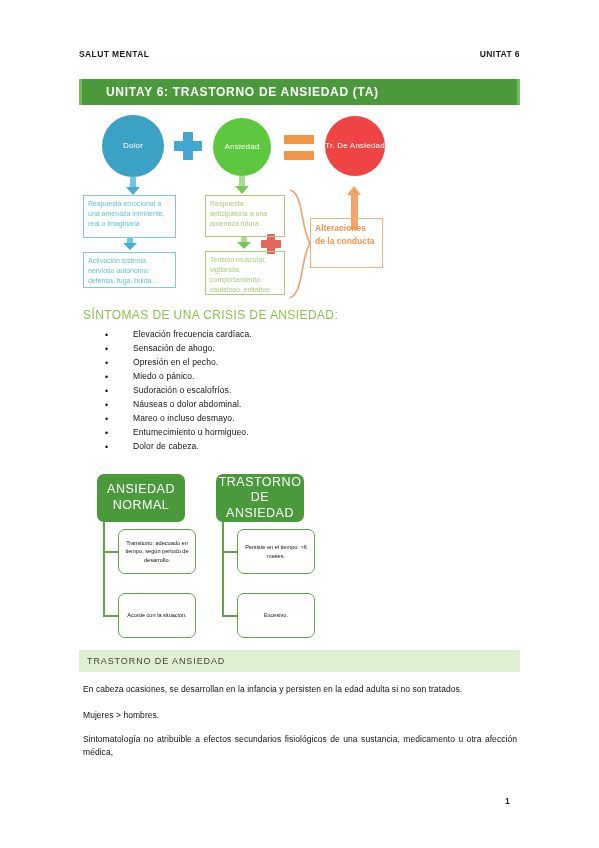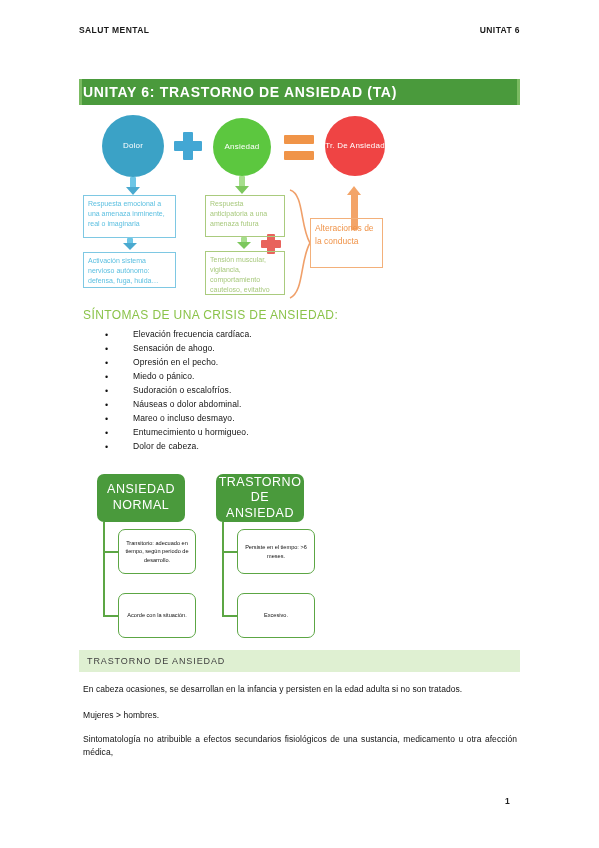--- a/index.html
+++ b/index.html
@@ -12,21 +12,21 @@
     height: 848px;
     position: relative;
     font-family: "Liberation Sans", sans-serif;
     color: #000;
     overflow: hidden;
   }
 
   
   .page-header {
     position: absolute;
-    top: 25px;
+    top: 49px;
     left: 79px;
     width: 441px;
     display: flex;
     justify-content: space-between;
     align-items: baseline;
     font-size: 8.5px;
     font-weight: bold;
     letter-spacing: 0.4px;
     color: #1a1a1a;
   }
@@ -40,24 +40,24 @@
     height: 26px;
     background: #4a9a3c;
     border-left: 3px solid #7bbb62;
     border-right: 3px solid #7bbb62;
     box-sizing: border-box;
     display: flex;
     align-items: center;
   }
   .title-banner span {
     color: #ffffff;
-    font-size: 14px;
+    font-size: 12px;
     font-weight: bold;
     letter-spacing: 0.7px;
-    padding-left: 1px;
+    padding-left: 24px;
   }
 
   
   .diagram-top {
     position: absolute;
     top: 110px;
     left: 79px;
     width: 441px;
     height: 200px;
   }
@@ -132,21 +132,21 @@
     position: absolute;
     box-sizing: border-box;
     border: 1.2px solid #7ec8e3;
     padding: 3px 4px;
     font-size: 7px;
     line-height: 1.45;
     color: #63c2e0;
   }
   .dbox.blue   { border-color: #7ec8e3; color: #5bbfe0; }
   .dbox.green  { border-color: #aacb7e; color: #a8c97d; }
-  .dbox.orange { border-color: #f3b07a; color: #f0944a; font-size: 8.5px; line-height: 1.5; font-weight: normal; }
+  .dbox.orange { border-color: #f3b07a; color: #f0944a; font-size: 8.5px; line-height: 1.5; font-weight: bold; }
 
   .brace {
     position: absolute;
     color: #f0a06a;
   }
 
   
   .sym-title {
     position: absolute;
     top: 308px;

